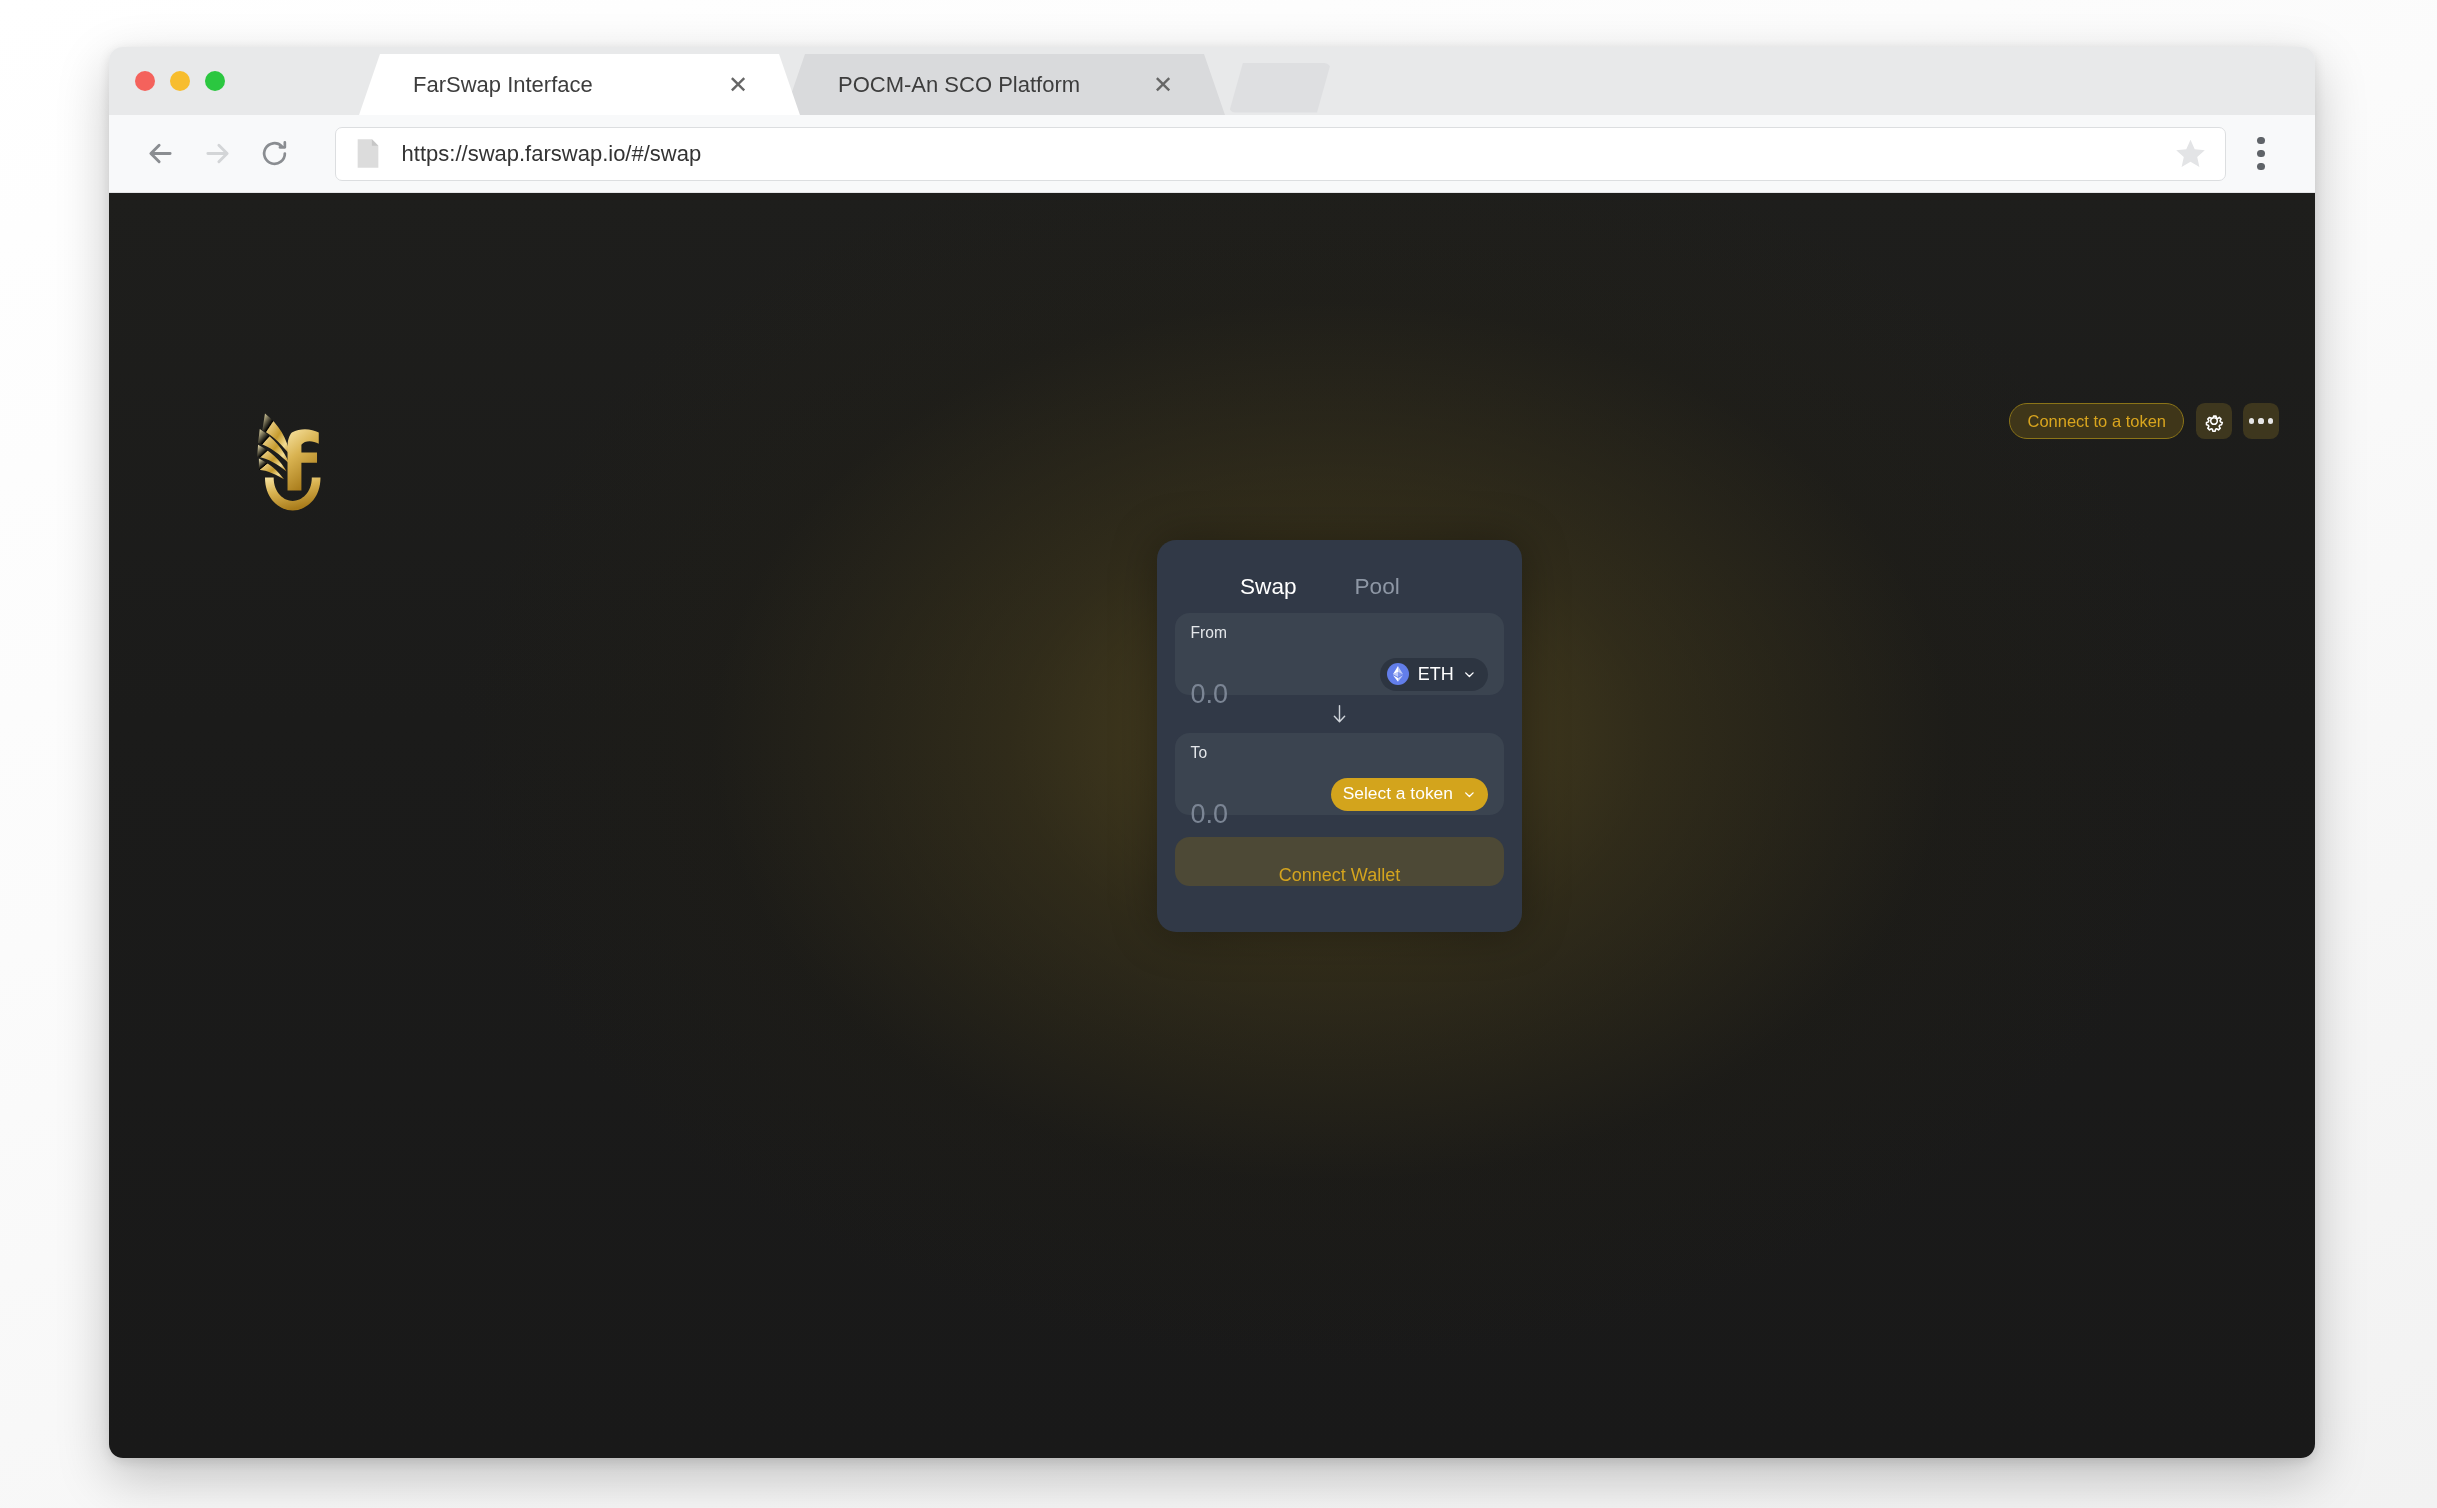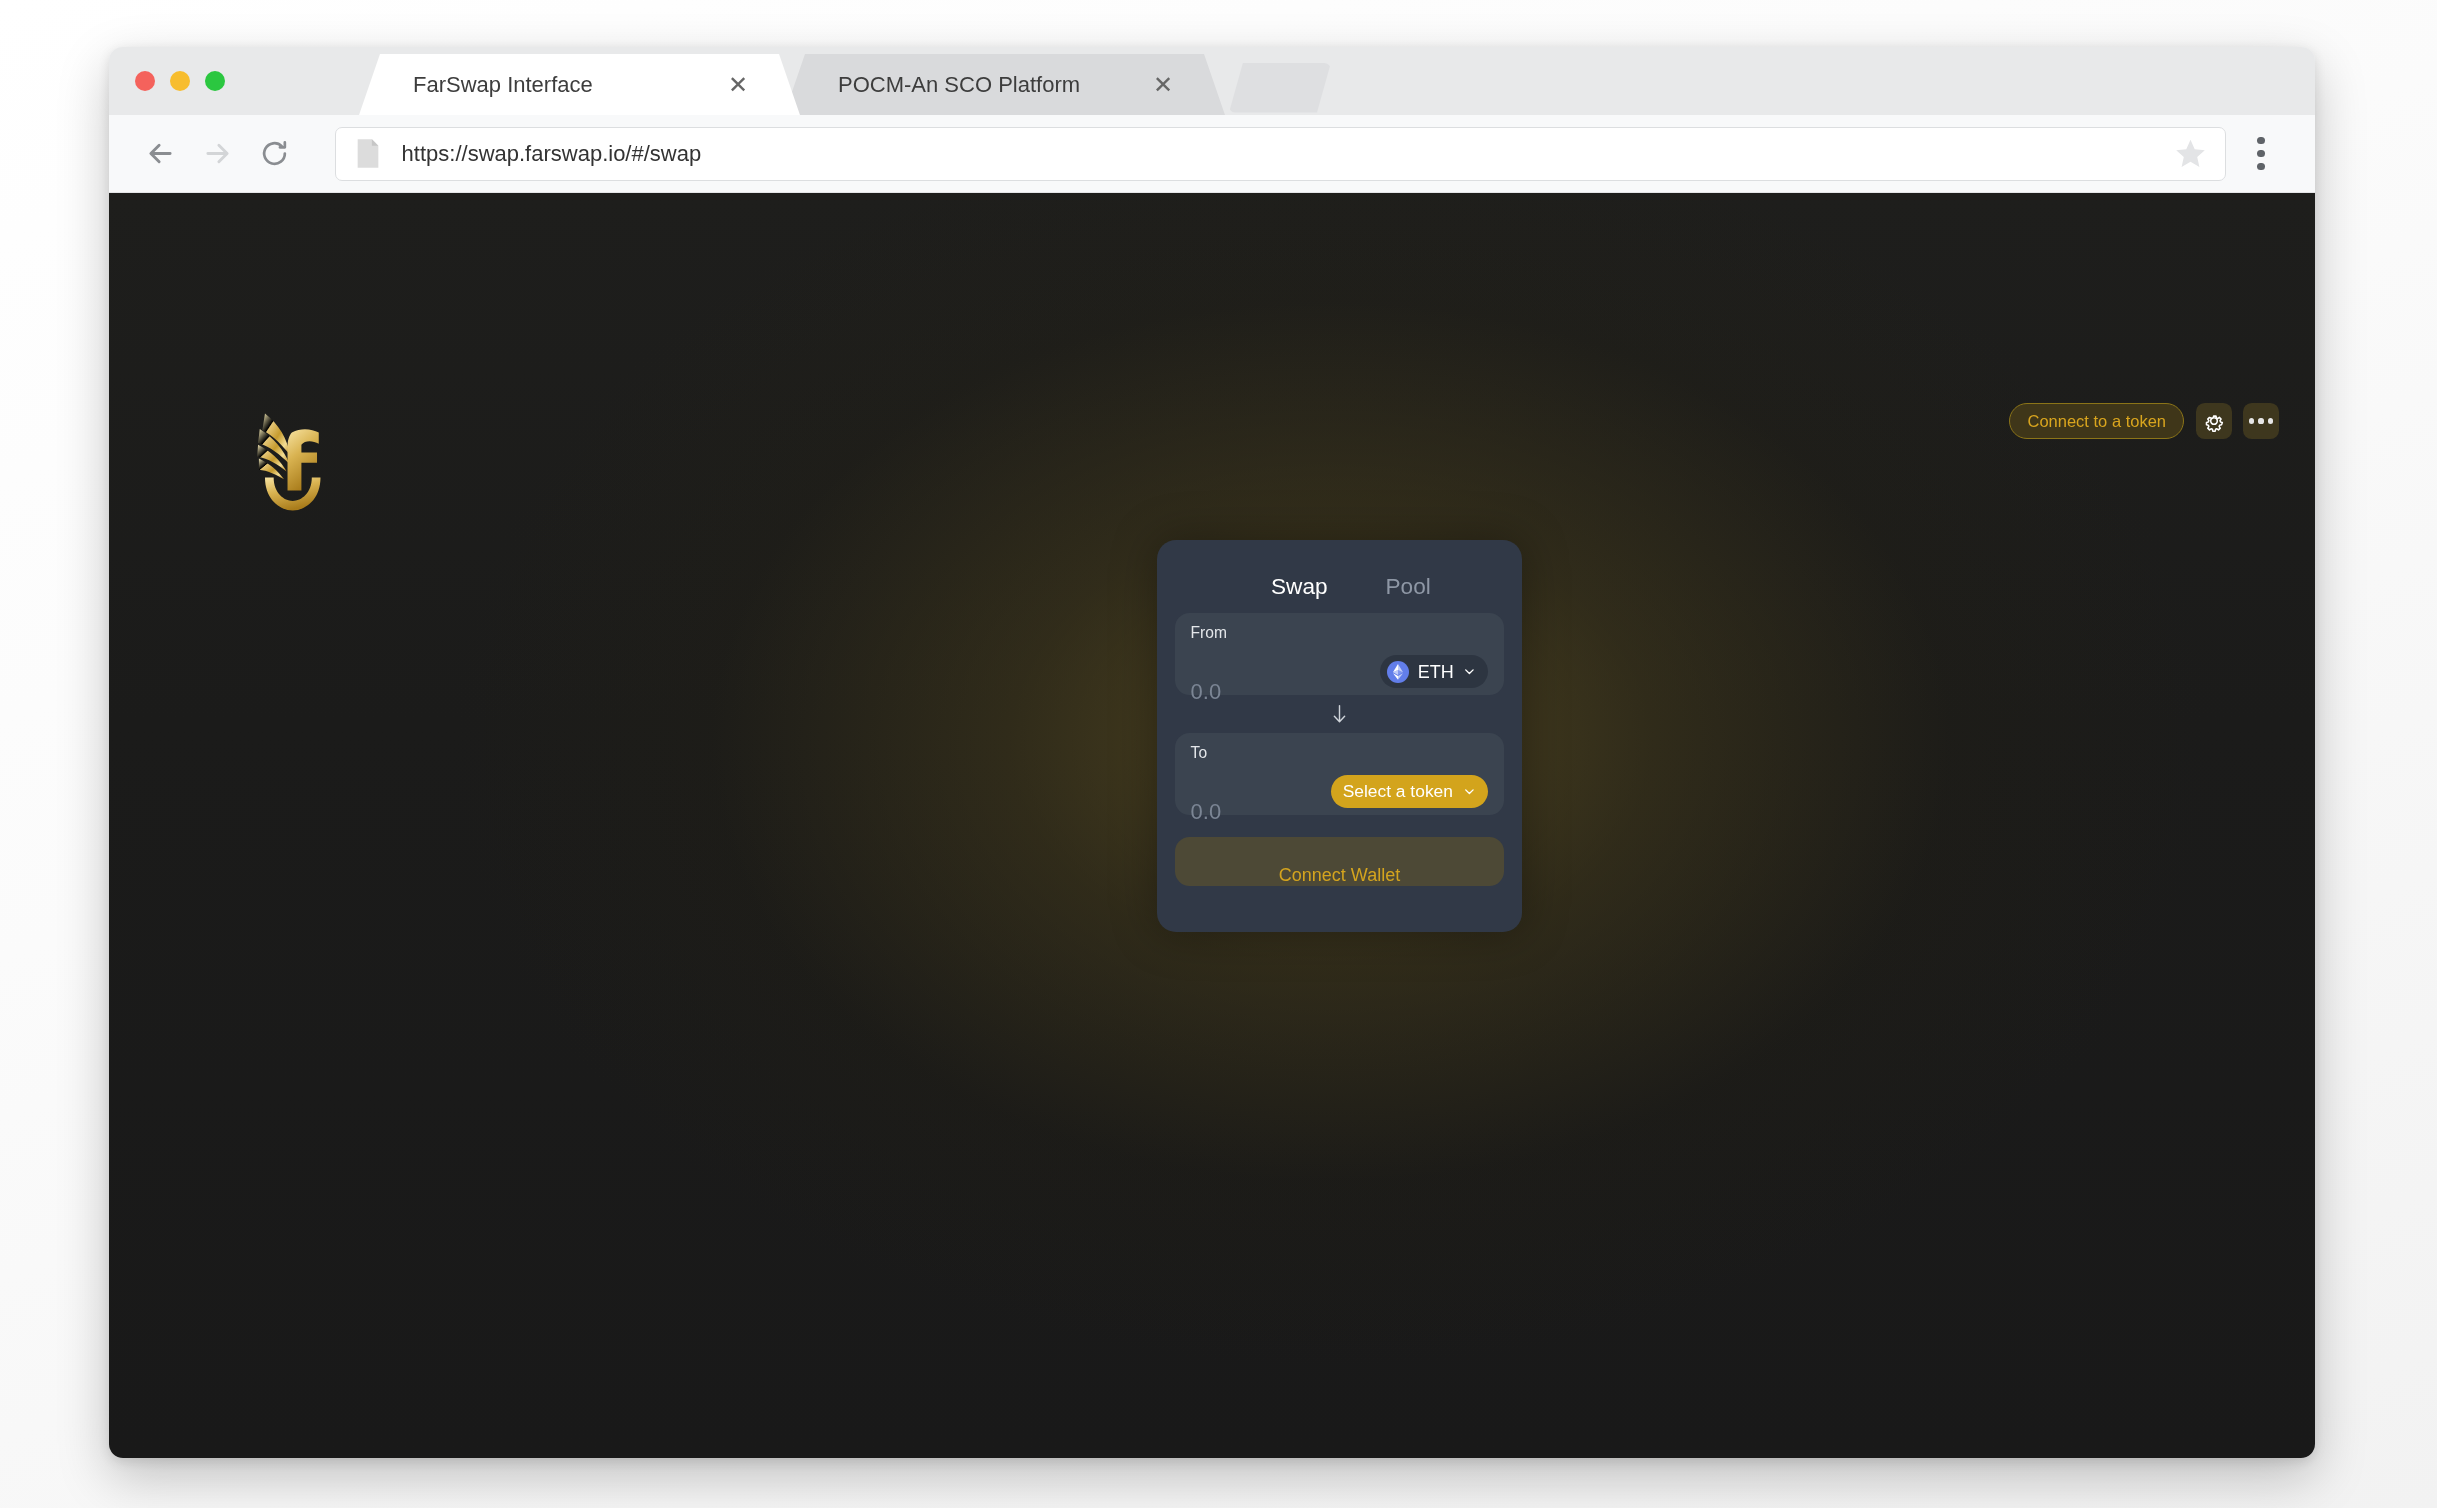--- a/index.html
+++ b/index.html
@@ -242,21 +242,21 @@
     display: flex;
     align-items: center;
     gap: 0;
     padding: 7px 0 3.5px 0;
     height: 54px;
   }
   #card-tabs .card-tab {
     font-size: 22.6px;
     line-height: 1;
   }
-  #tab-swap  { color: #ffffff; margin-left: 96px; }
+  #tab-swap  { color: #ffffff; margin-left: 65px; }
   #tab-pool  { color: #8e97a5; margin-left: 58px; }
 
   .io-panel {
     background: #3b4450;
     border-radius: 14.8px;
     padding: 12px 15.6px 11.3px 15.6px;
     height: 82px;
     display: flex;
     flex-direction: column;
     justify-content: space-between;
@@ -265,21 +265,21 @@
     font-size: 15.6px;
     color: #e4e7ea;
     line-height: 1;
   }
   .io-row {
     display: flex;
     align-items: center;
     justify-content: space-between;
   }
   .io-amount {
-    font-size: 22px;
+    font-size: 27px;
     color: #7b8594;
     line-height: 1;
     margin-top: 40px;
   }
 
   
   #token-from {
     display: flex;
     align-items: center;
     gap: 8.7px;

